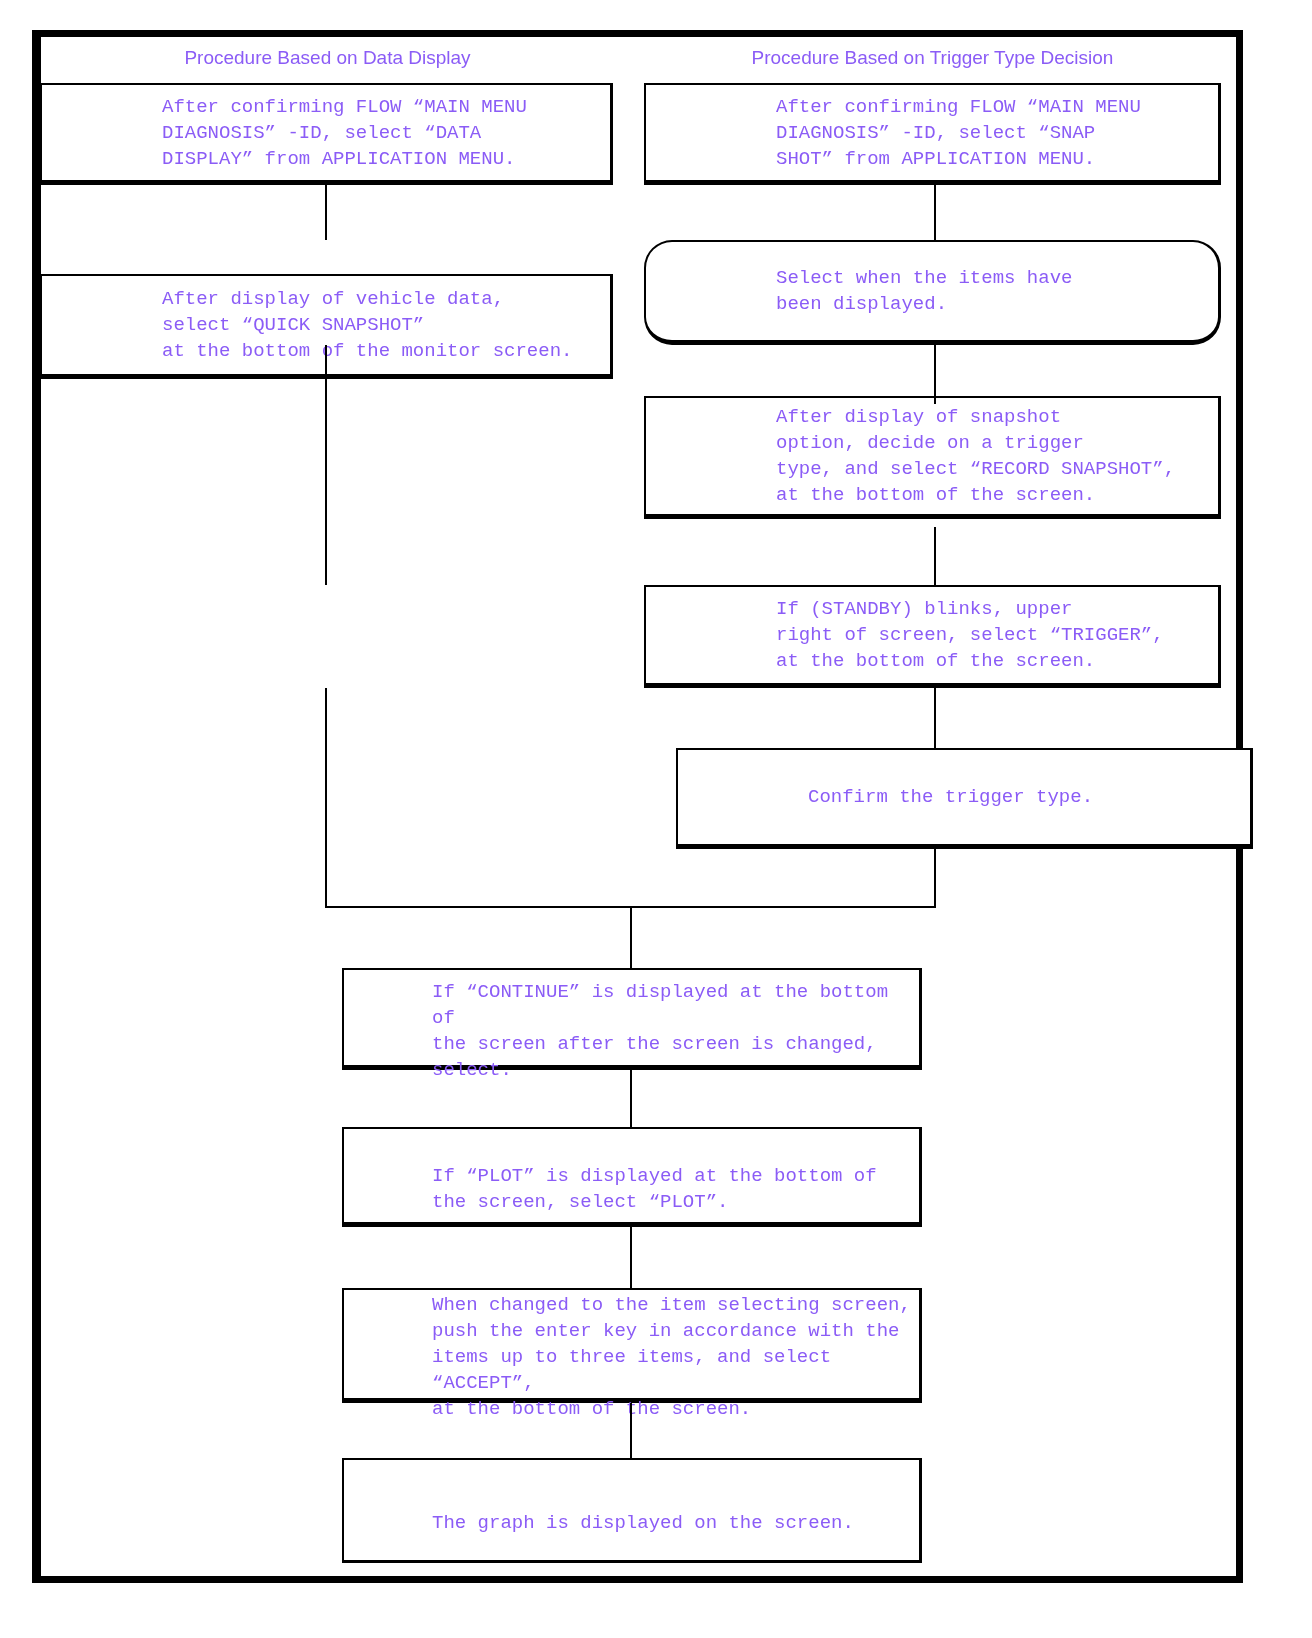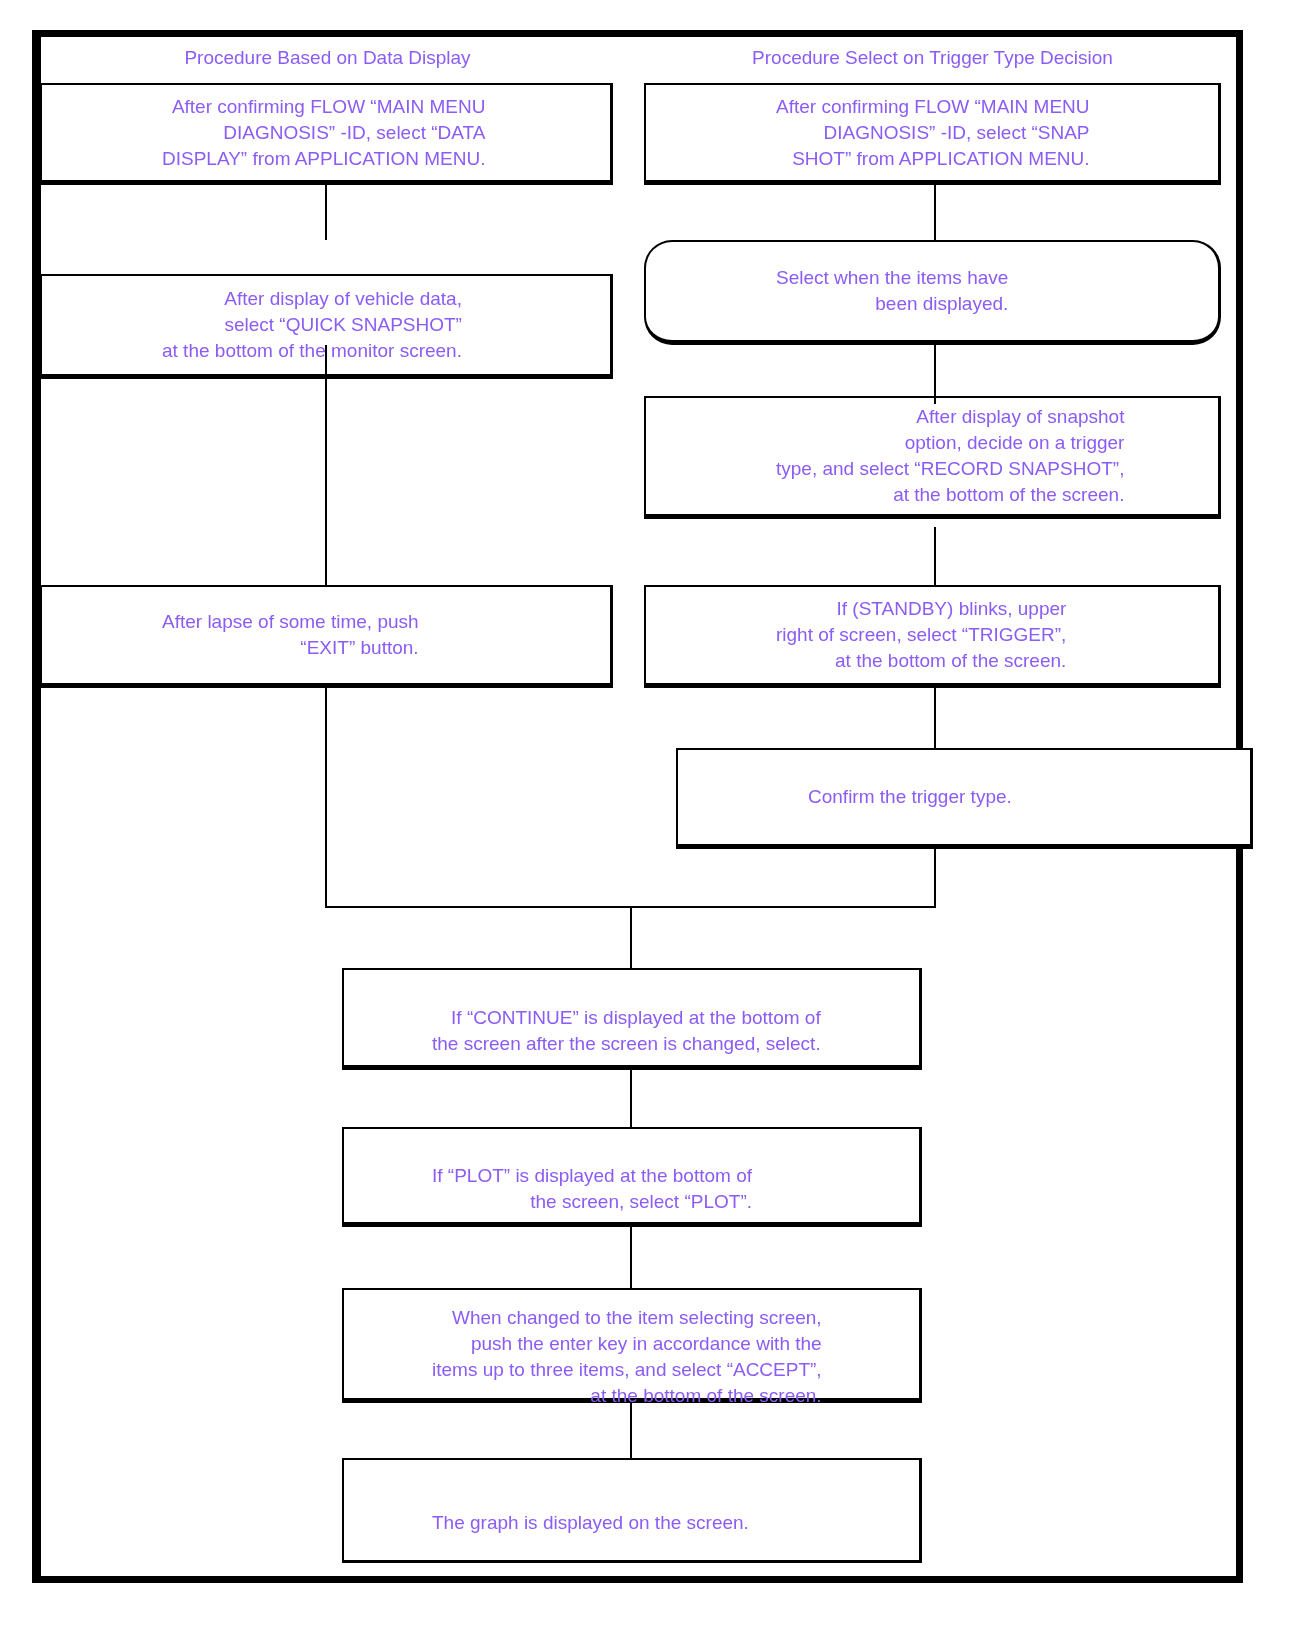--- a/index.html
+++ b/index.html
@@ -36,56 +36,53 @@
     border: 2px solid #000;
     border-bottom-width: 5px;
     border-right-width: 3px;
     display: flex;
     align-items: center;
   }
   .fbox .box-text {
     font-size: 19px;
     line-height: 26px;
     white-space: pre-line;
-    text-align: right;
+    text-align: left;
+    font-family: Liberation Mono, monospace;
   }
   .pad-l .box-text { padding-left: 120px; padding-right: 8px; }
   .pad-r .box-text { padding-left: 130px; padding-right: 8px; }
   .pad-c .box-text { padding-left: 88px;  padding-right: 8px; margin-top: 26px; }
   .line {
     position: absolute;
     background: #000000;
   }
 </style>
 </head>
 <body>
 
 <div class="page">
 
   <div class="frame"></div>
 
   <div class="col-title" style="left:42px; width:571px;">Procedure Based on Data Display</div>
-  <div class="col-title" style="left:644px; width:577px;">Procedure Select on Trigger Type Decision</div>
+  <div class="col-title" style="left:644px; width:577px;">Procedure Based on Trigger Type Decision</div>
 
   <div class="fbox pad-l" style="left:40px; top:83px; width:573px; height:102px; border-left-width:2px;">
     <div class="box-text">After confirming FLOW “MAIN MENU
 DIAGNOSIS” -ID, select “DATA
 DISPLAY” from APPLICATION MENU.</div>
   </div>
 
   <div class="fbox pad-l" style="left:40px; top:240px; width:573px; height:105px; border-left-width:2px;margin-top:34px;">
     <div class="box-text">After display of vehicle data,
 select “QUICK SNAPSHOT”
 at the bottom of the monitor screen.</div>
   </div>
 
-  <div class="fbox pad-l" style="left:40px; top:585px; width:573px; height:103px; border-left-width:2px;">
-    <div class="box-text">After lapse of some time, push
-“EXIT” button.</div>
-  </div>
 
   <div class="fbox pad-r" style="left:644px; top:83px; width:577px; height:102px;">
     <div class="box-text">After confirming FLOW “MAIN MENU
 DIAGNOSIS” -ID, select “SNAP
 SHOT” from APPLICATION MENU.</div>
   </div>
 
   <div class="fbox pad-r" style="left:644px; top:240px; width:577px; height:105px;border-radius:28px;">
     <div class="box-text">Select when the items have
 been displayed.</div>

